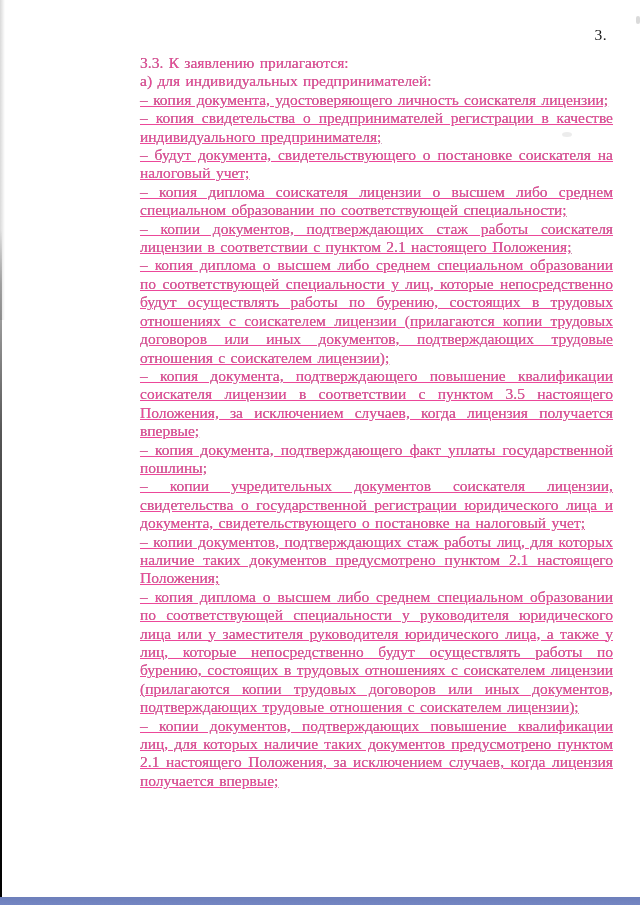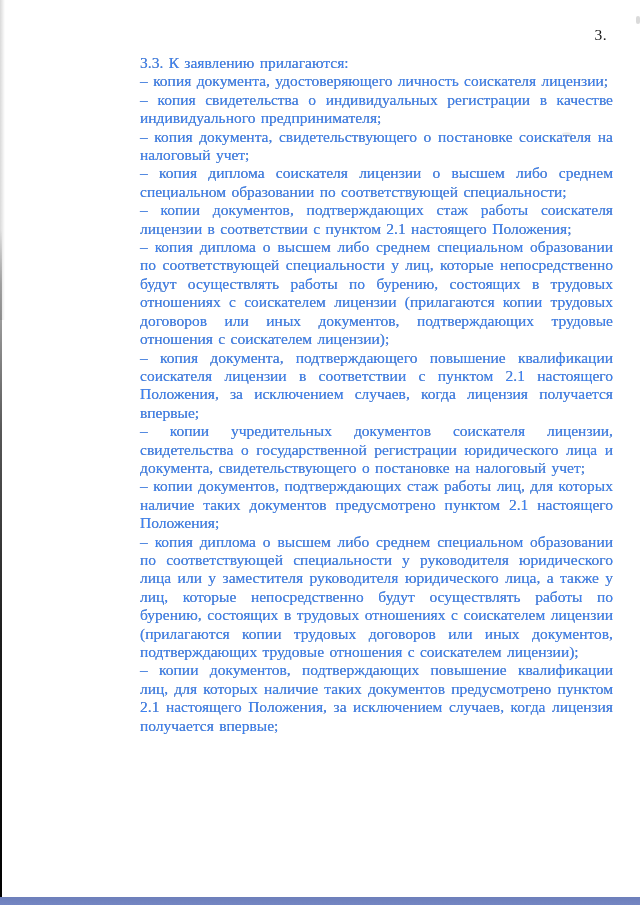--- a/index.html
+++ b/index.html
@@ -22,29 +22,30 @@
     letter-spacing: 0.5px;
     color: #151515;
   }
   .content {
     position: absolute;
     left: 140px; top: 54px;
     width: 473px;
     font-size: 15.5px;
     line-height: 18.4px;
     text-align: justify;
-    color: #3b82f6;
+    color: #ec4899;
     text-shadow: 0 0 0.4px rgba(20,20,20,0.55);
     word-spacing: 1.5px;
   }
   .content p { margin: 0; padding: 0; }
   .lead, .section-heading { text-align: left; }
   .doc-item {
     margin-left: 10px;
     text-align: justify;
+    text-decoration: underline;
   }
   
   .left-edge-shade {
     position: absolute; left: 0; top: 0;
     width: 5px; height: 320px;
     background: linear-gradient(to right, rgba(120,120,120,0.28), rgba(255,255,255,0));
     pointer-events: none;
   }
   .left-edge-line {
     position: absolute; left: 0; top: 230px;
@@ -82,29 +83,31 @@
 <body>
 
 <div class="page">
 
   <div class="page-number">3.</div>
 
   <div class="content">
 
     <p class="lead">3.3. К заявлению прилагаются:</p>
 
+    <p class="section-heading">а) для индивидуальных предпринимателей:</p>
 
     <div>
       <p class="doc-item">– копия документа, удостоверяющего личность соискателя лицензии;</p>
-      <p class="doc-item">– копия свидетельства о индивидуальных регистрации в качестве индивидуального предпринимателя;</p>
-      <p class="doc-item">– копия документа, свидетельствующего о постановке соискателя на налоговый учет;</p>
+      <p class="doc-item">– копия свидетельства о предпринимателей регистрации в качестве индивидуального предпринимателя;</p>
+      <p class="doc-item">– будут документа, свидетельствующего о постановке соискателя на налоговый учет;</p>
       <p class="doc-item">– копия диплома соискателя лицензии о высшем либо среднем специальном образовании по соответствующей специальности;</p>
       <p class="doc-item">– копии документов, подтверждающих стаж работы соискателя лицензии в соответствии с пунктом 2.1 настоящего Положения;</p>
       <p class="doc-item">– копия диплома о высшем либо среднем специальном образовании по соответствующей специальности у лиц, которые непосредственно будут осуществлять работы по бурению, состоящих в трудовых отношениях с соискателем лицензии (прилагаются копии трудовых договоров или иных документов, подтверждающих трудовые отношения с соискателем лицензии);</p>
-      <p class="doc-item">– копия документа, подтверждающего повышение квалификации соискателя лицензии в соответствии с пунктом 2.1 настоящего Положения, за исключением случаев, когда лицензия получается впервые;</p>
+      <p class="doc-item">– копия документа, подтверждающего повышение квалификации соискателя лицензии в соответствии с пунктом 3.5 настоящего Положения, за исключением случаев, когда лицензия получается впервые;</p>
+      <p class="doc-item">– копия документа, подтверждающего факт уплаты государственной пошлины;</p>
     </div>
 
 
     <div>
       <p class="doc-item">– копии учредительных документов соискателя лицензии, свидетельства о государственной регистрации юридического лица и документа, свидетельствующего о постановке на налоговый учет;</p>
       <p class="doc-item">– копии документов, подтверждающих стаж работы лиц, для которых наличие таких документов предусмотрено пунктом 2.1 настоящего Положения;</p>
       <p class="doc-item">– копия диплома о высшем либо среднем специальном образовании по соответствующей специальности у руководителя юридического лица или у заместителя руководителя юридического лица, а также у лиц, которые непосредственно будут осуществлять работы по бурению, состоящих в трудовых отношениях с соискателем лицензии (прилагаются копии трудовых договоров или иных документов, подтверждающих трудовые отношения с соискателем лицензии);</p>
       <p class="doc-item">– копии документов, подтверждающих повышение квалификации лиц, для которых наличие таких документов предусмотрено пунктом 2.1 настоящего Положения, за исключением случаев, когда лицензия получается впервые;</p>
     </div>
 

